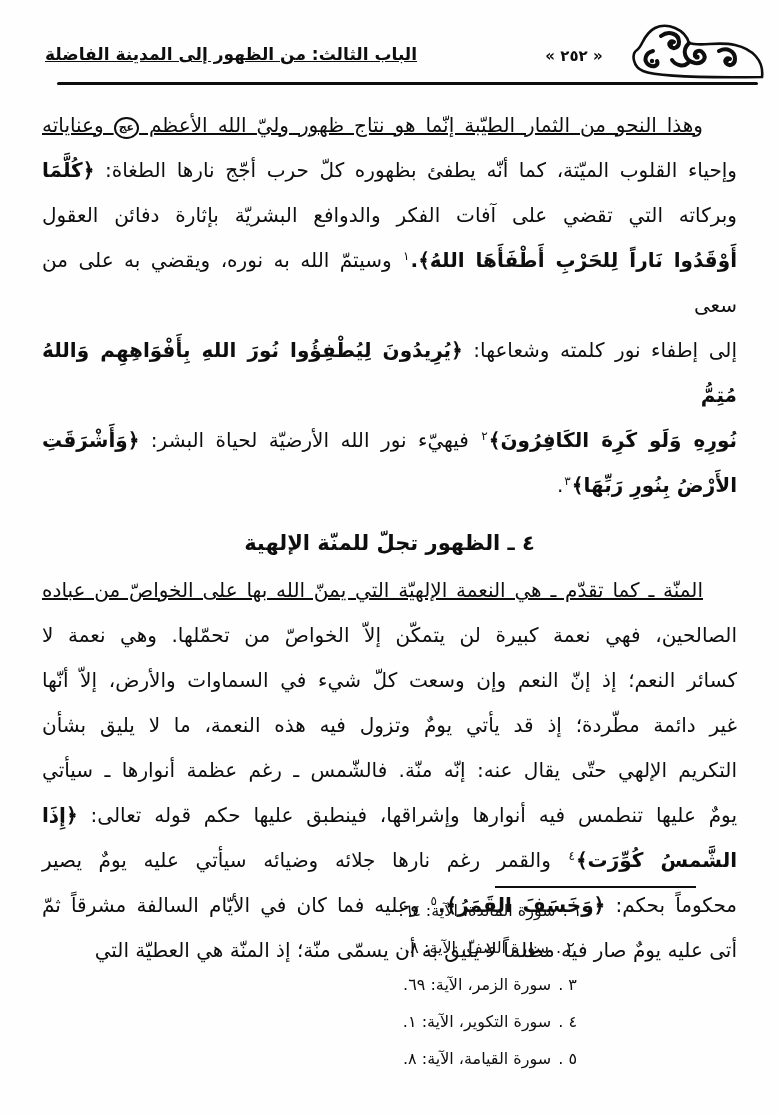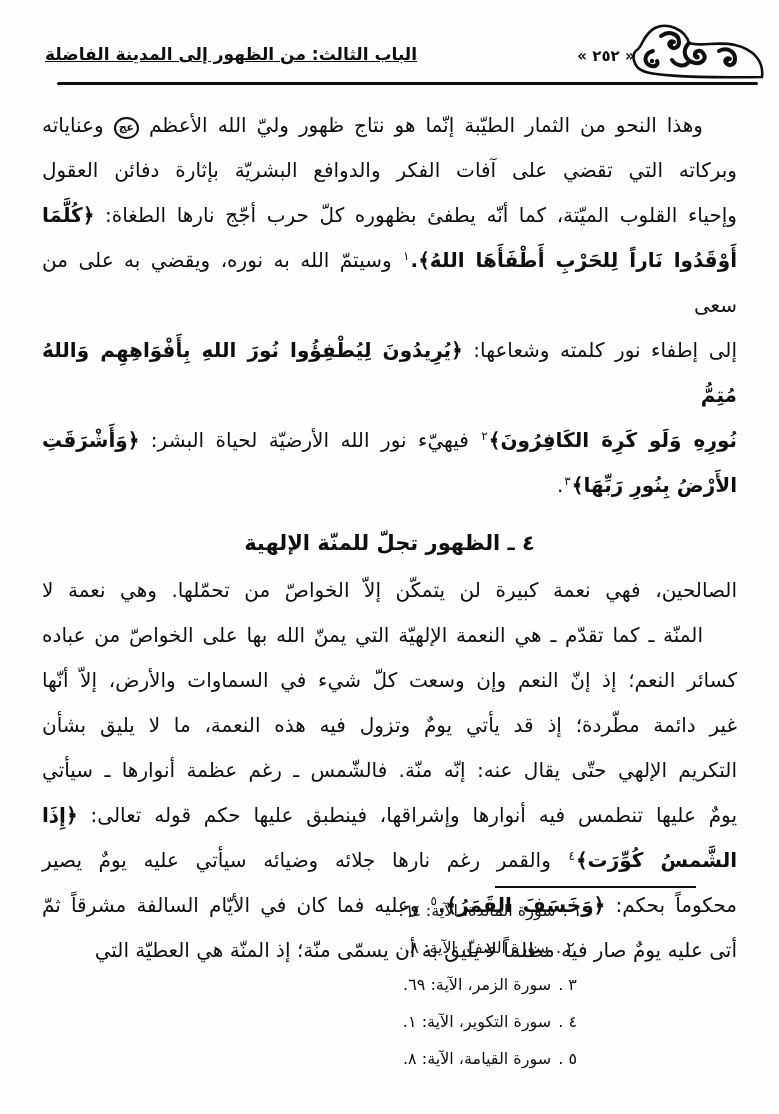--- a/index.html
+++ b/index.html
@@ -14,21 +14,21 @@
     background:#fefefe;
     color:#0e0e0e;
     overflow:hidden;
     direction:rtl;
   }
   
   .ornament{
     position:absolute;left:630px;top:16px;width:136px;height:66px;
   }
   .page-number{
-    position:absolute;left:568px;top:47px;width:76px;
+    position:absolute;left:536px;top:47px;width:76px;
     text-align:center;font-weight:bold;font-size:15px;letter-spacing:1px;
     direction:rtl;
   }
   .chapter-title{
     position:absolute;left:45px;top:44px;
     font-weight:bold;font-size:17px;direction:rtl;text-decoration:underline;
   }
   .header-rule{
     position:absolute;left:57px;top:82px;width:701px;height:3px;
     background:#0e0e0e;border-radius:2px;
@@ -36,21 +36,21 @@
   
   .body-text{
     position:absolute;top:103px;right:42px;width:695px;
     direction:rtl;
   }
   .line{
     font-size:20px;line-height:45px;
     text-align:justify;text-align-last:justify;
     direction:rtl;
   }
-  .line.first{padding-right:34px;}
+  .line.first{padding-right:34px;text-decoration:underline;}
   .line.last{text-align:right;text-align-last:right;}
   .q{font-weight:700;}
   .fnref{
     font-size:12px;font-weight:400;
     vertical-align:7px;padding:0 1px;line-height:0;
   }
   .honorific{
     display:inline-block;font-size:11px;font-weight:700;line-height:1;
     border:2px solid #0e0e0e;border-radius:50%;
     padding:3px 3px 4px;vertical-align:1px;
@@ -97,31 +97,31 @@
     </g>
   </svg>
 
   <div class="page-number">« ٢٥٢ »</div>
   <div class="chapter-title">الباب الثالث: من الظهور إلى المدينة الفاضلة</div>
   <div class="header-rule"></div>
 
   <main class="body-text">
     <div class="paragraph" id="para-0">
         <div class="line first"><span>وهذا النحو من الثمار الطيّبة إنّما هو نتاج ظهور وليّ الله الأعظم </span><span class="honorific">عج</span><span> وعناياته</span></div>
+        <div class="line"><span>وإحياء القلوب الميّتة، كما أنّه يطفئ بظهوره كلّ حرب أجّج نارها الطغاة: </span><span class="q">﴿كُلَّمَا</span></div>
         <div class="line"><span>وبركاته التي تقضي على آفات الفكر والدوافع البشريّة بإثارة دفائن العقول</span></div>
-        <div class="line"><span>وإحياء القلوب الميّتة، كما أنّه يطفئ بظهوره كلّ حرب أجّج نارها الطغاة: </span><span class="q">﴿كُلَّمَا</span></div>
         <div class="line"><span class="q">أَوْقَدُوا نَاراً لِلحَرْبِ أَطْفَأَهَا اللهُ﴾.</span><sup class="fnref">١</sup><span> وسيتمّ الله به نوره، ويقضي به على من سعى</span></div>
         <div class="line"><span>إلى إطفاء نور كلمته وشعاعها: </span><span class="q">﴿يُرِيدُونَ لِيُطْفِؤُوا نُورَ اللهِ بِأَفْوَاهِهِم وَاللهُ مُتِمُّ</span></div>
         <div class="line"><span class="q">نُورِهِ وَلَو كَرِهَ الكَافِرُونَ﴾</span><sup class="fnref">٢</sup><span> فيهيّء نور الله الأرضيّة لحياة البشر: </span><span class="q">﴿وَأَشْرَقَتِ</span></div>
         <div class="line last"><span class="q">الأَرْضُ بِنُورِ رَبِّهَا﴾</span><sup class="fnref">٣</sup><span>.</span></div>
       </div>
     <h2 class="section-heading">٤ ـ الظهور تجلّ للمنّة الإلهية</h2>
     <div class="paragraph" id="para-1">
+        <div class="line first"><span>المنّة ـ كما تقدّم ـ هي النعمة الإلهيّة التي يمنّ الله بها على الخواصّ من عباده</span></div>
         <div class="line"><span>الصالحين، فهي نعمة كبيرة لن يتمكّن إلاّ الخواصّ من تحمّلها. وهي نعمة لا</span></div>
-        <div class="line first"><span>المنّة ـ كما تقدّم ـ هي النعمة الإلهيّة التي يمنّ الله بها على الخواصّ من عباده</span></div>
         <div class="line"><span>كسائر النعم؛ إذ إنّ النعم وإن وسعت كلّ شيء في السماوات والأرض، إلاّ أنّها</span></div>
         <div class="line"><span>غير دائمة مطّردة؛ إذ قد يأتي يومٌ وتزول فيه هذه النعمة، ما لا يليق بشأن</span></div>
         <div class="line"><span>التكريم الإلهي حتّى يقال عنه: إنّه منّة. فالشّمس ـ رغم عظمة أنوارها ـ سيأتي</span></div>
         <div class="line"><span>يومٌ عليها تنطمس فيه أنوارها وإشراقها، فينطبق عليها حكم قوله تعالى: </span><span class="q">﴿إِذَا</span></div>
         <div class="line"><span class="q">الشَّمسُ كُوِّرَت﴾</span><sup class="fnref">٤</sup><span> والقمر رغم نارها جلائه وضيائه سيأتي عليه يومٌ يصير</span></div>
         <div class="line"><span>محكوماً بحكم: </span><span class="q">﴿وَخَسَفَ القَمَرُ﴾.</span><sup class="fnref">٥</sup><span> وعليه فما كان في الأيّام السالفة مشرقاً ثمّ</span></div>
         <div class="line last"><span>أتى عليه يومٌ صار فيه مظلماً لا يليق به أن يسمّى منّة؛ إذ المنّة هي العطيّة التي</span></div>
       </div>
   </main>
 

